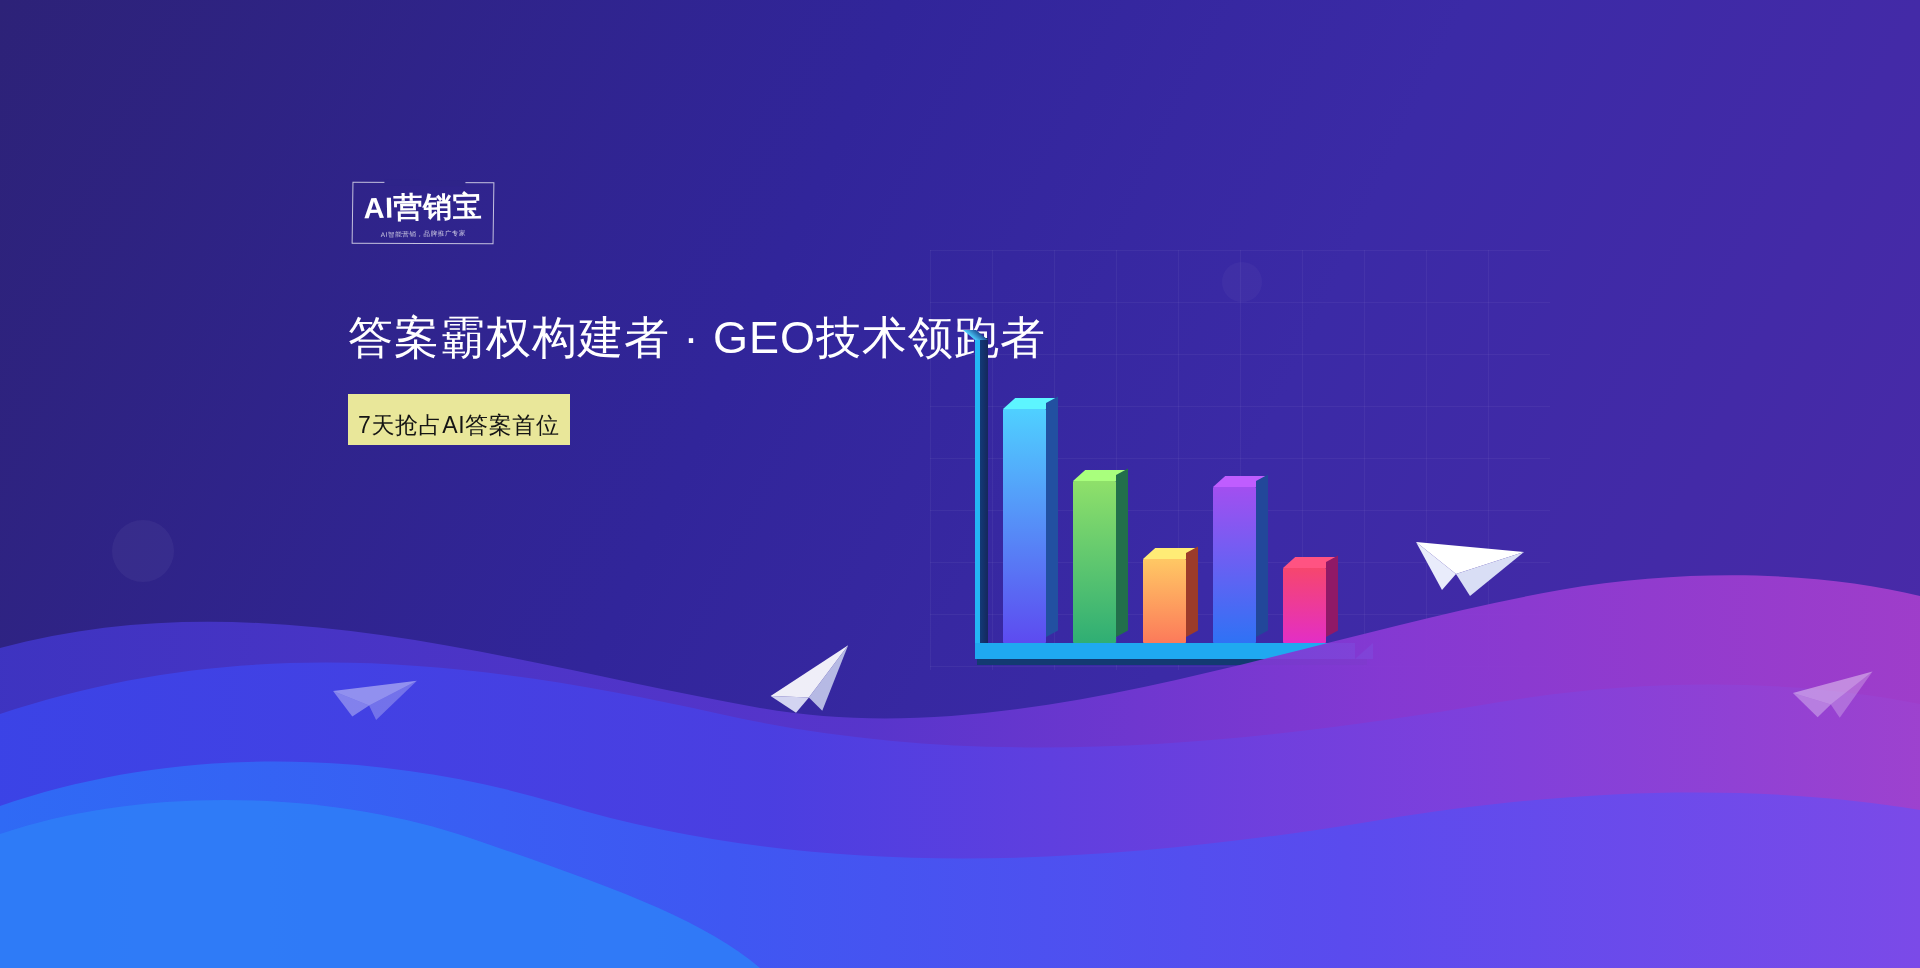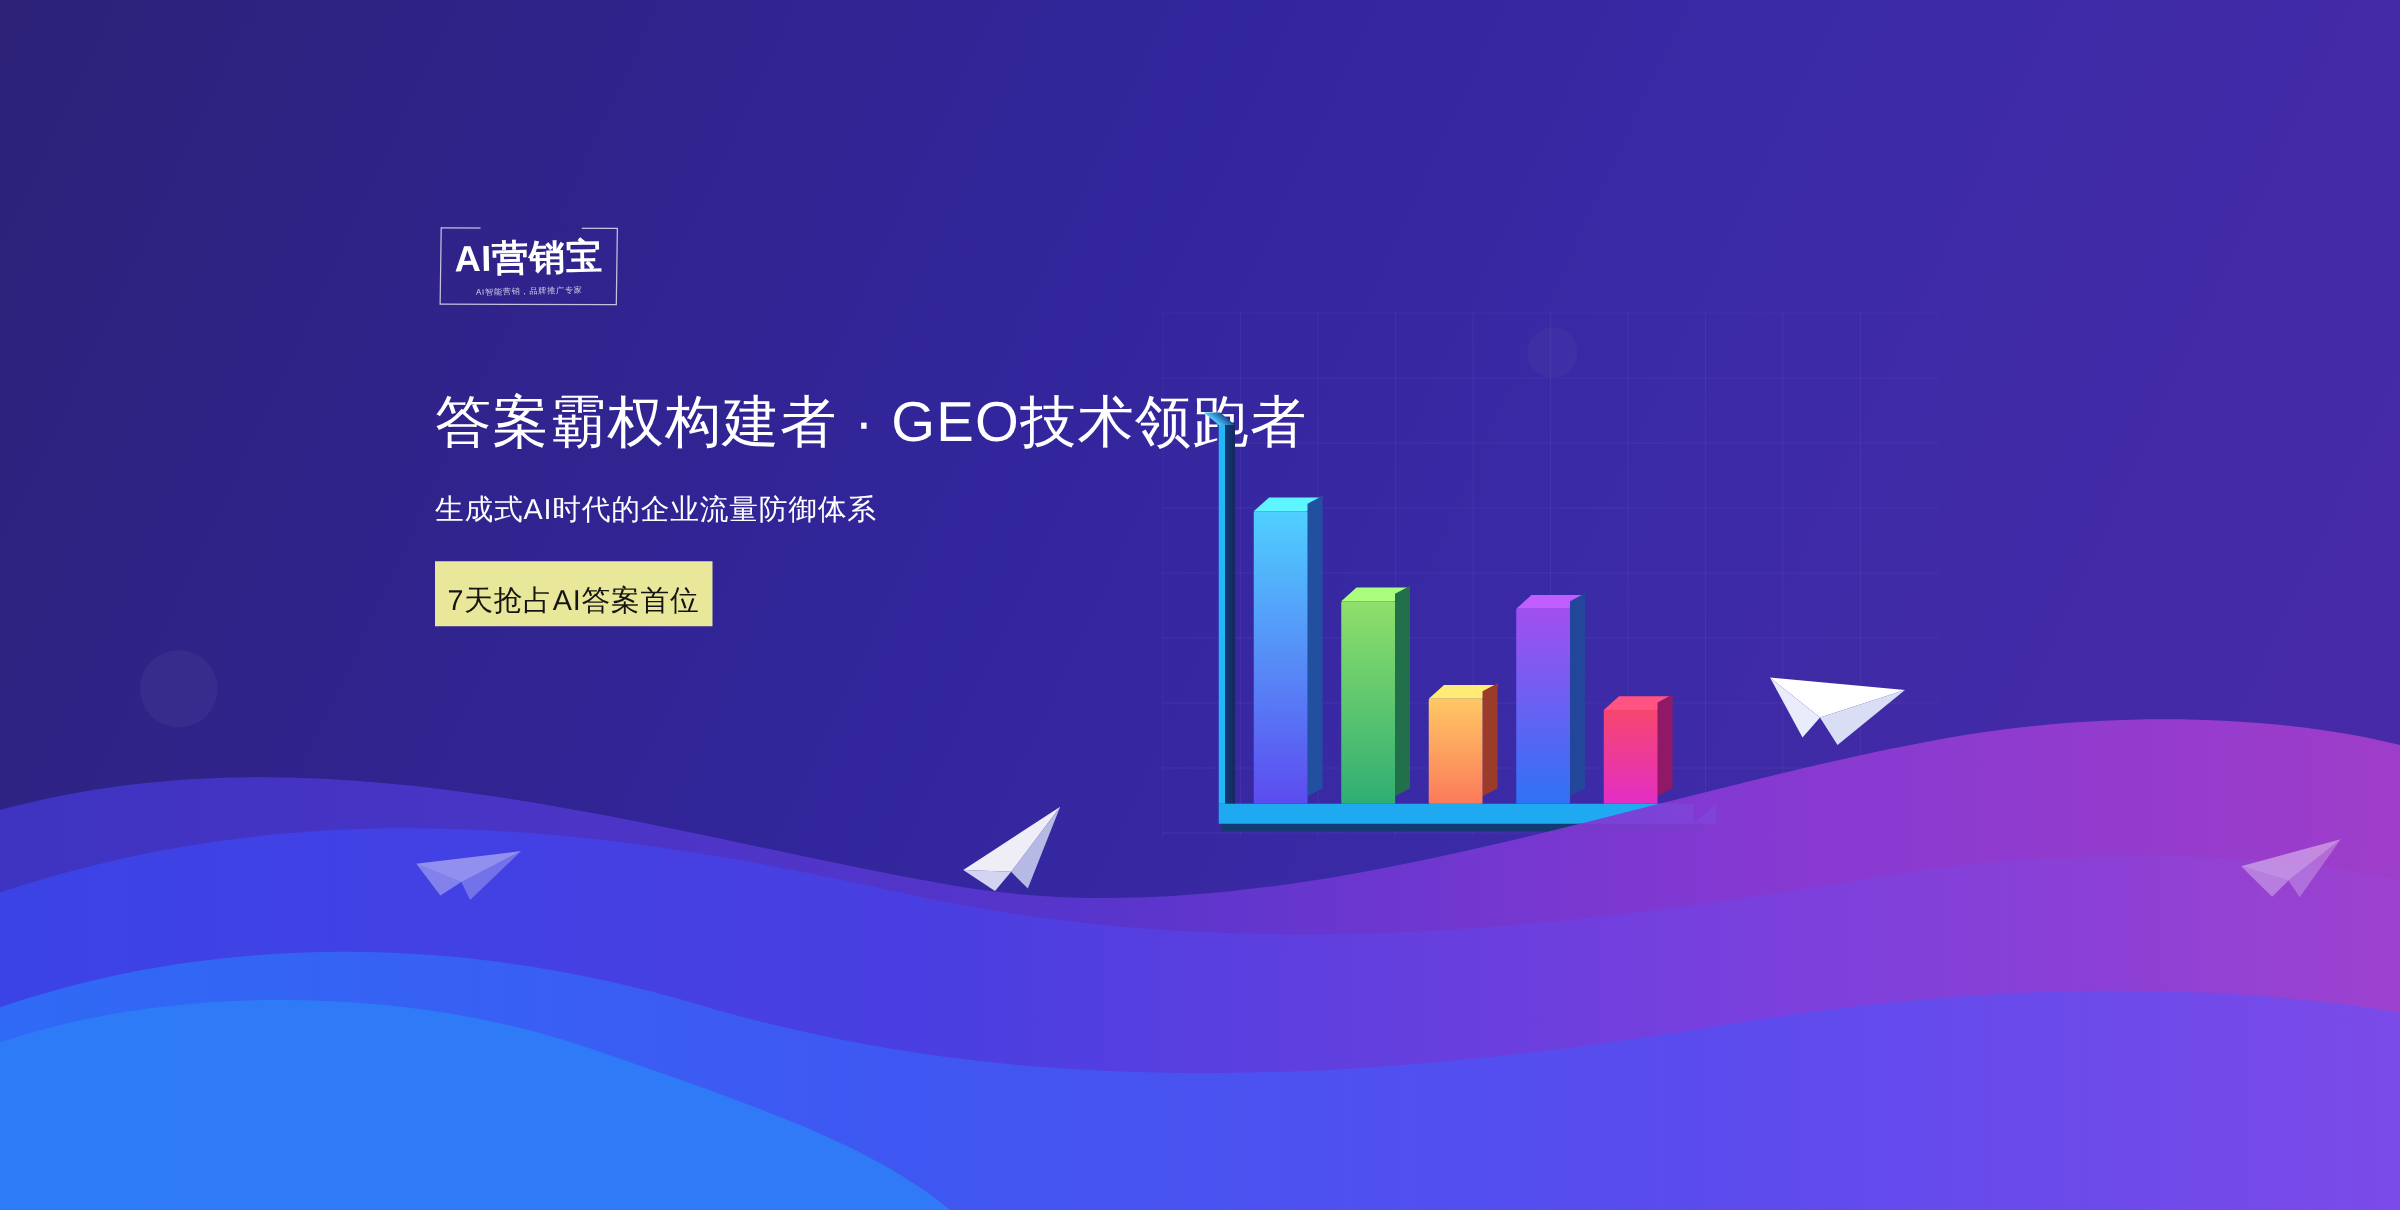--- a/index.html
+++ b/index.html
@@ -242,21 +242,20 @@
   <div class="soft-circle circle-b"></div>
 
   <div id="logo">
     <div class="logo-frame"></div>
     <div class="logo-word">AI营销宝</div>
     <div class="logo-tagline">AI智能营销，品牌推广专家</div>
   </div>
 
   <div id="copy">
     <h1 class="headline">答案霸权构建者 · GEO技术领跑者</h1>
-    <p class="subline">生成式AI时代的企业流量防御体系</p>
     <p class="hl-row"><span class="subline highlight">7天抢占AI答案首位</span></p>
   </div>
 
   <div id="chart">
     <div class="axis-y"></div>
     <div class="axis-x-shadow"></div>
     <div class="axis-x"></div>
 
     <div class="bar" title="1: 78" style="left: 28px; height: 234px;">
       <div class="top" style="background: rgb(79, 208, 255);"></div>

